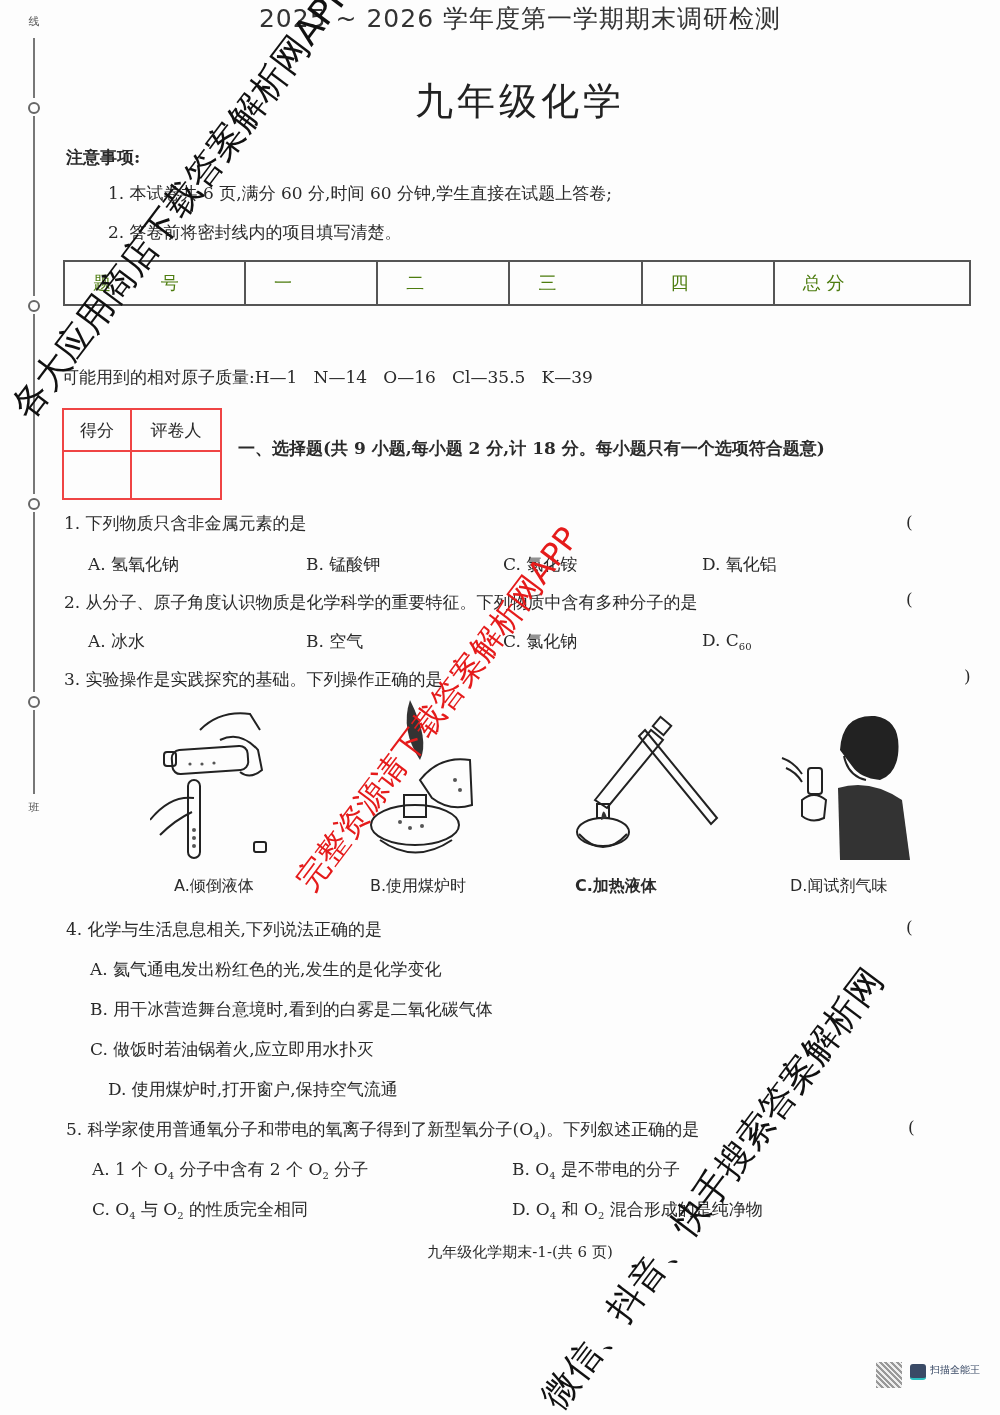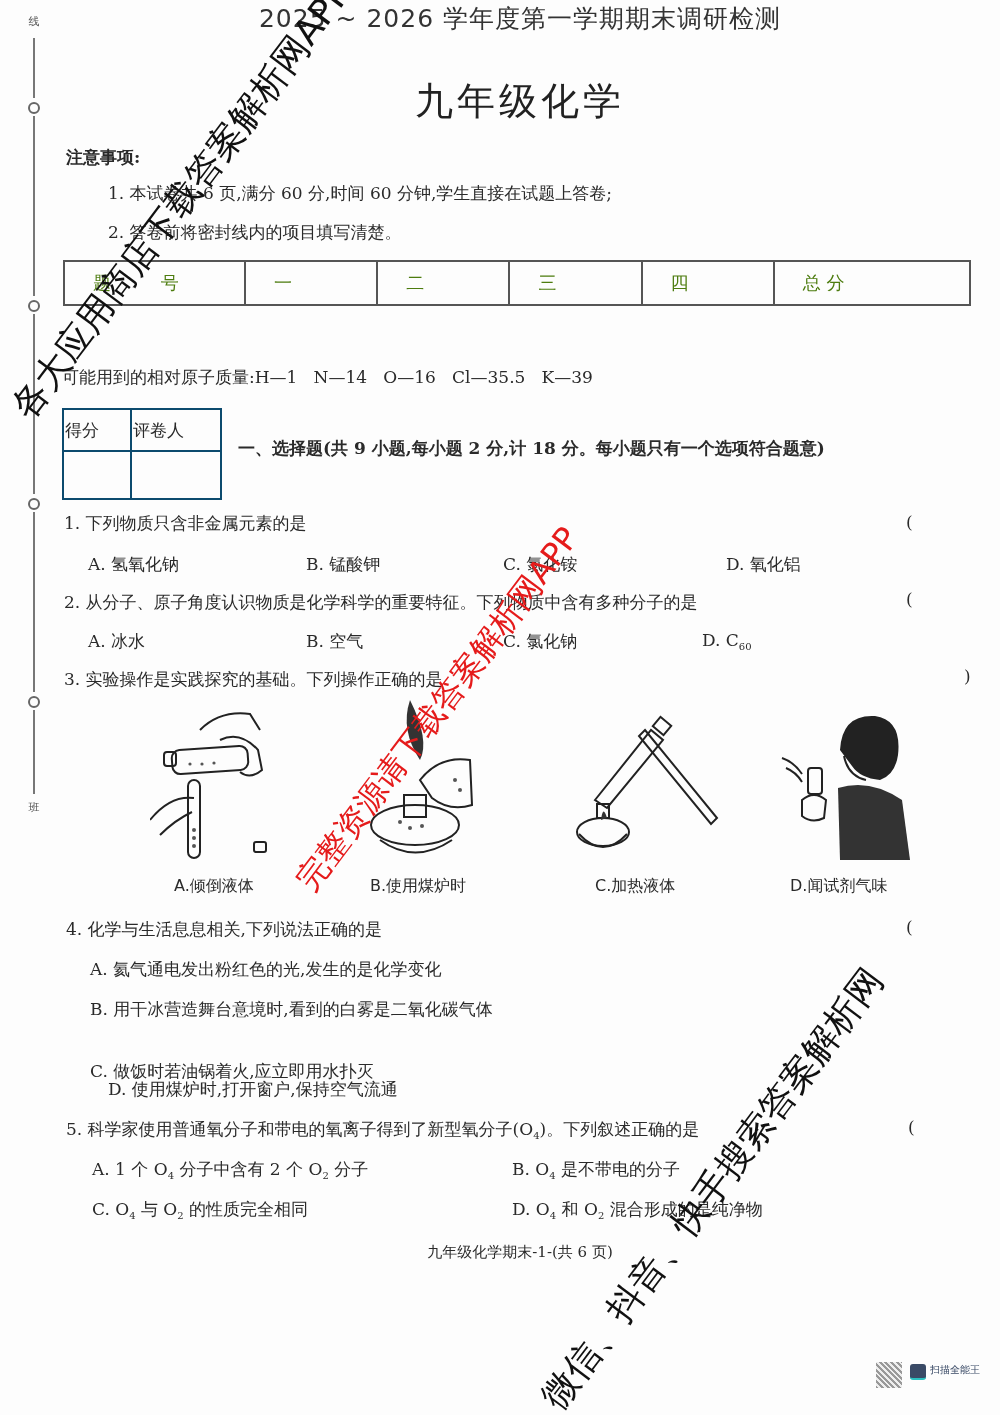--- a/index.html
+++ b/index.html
@@ -15,21 +15,21 @@
   .bl-label { position:absolute; left:-7px; font-size:11px; color:#555; width:16px; text-align:center; }
   .exam-title { left:0; width:1040px; top:2px; text-align:center; font-family:"DejaVu Sans","Liberation Sans",sans-serif; font-size:25px; color:#333; letter-spacing:1px; }
   .subject-title { left:0; width:1040px; top:76px; text-align:center; font-family:"DejaVu Sans","Liberation Sans",sans-serif; font-size:38px; color:#222; letter-spacing:4px; }
   .notes-heading { left:66px; top:146px; font-size:17px; font-weight:bold; }
   .note { left:108px; font-size:17px; }
   table.score { position:absolute; left:63px; top:260px; width:908px; border-collapse:collapse; font-size:18px; }
   table.score td { border:2px solid #555; height:40px; text-align:left; color:#4d7c0f;padding-left:28px; }
   table.score td.first { width:150px; letter-spacing:22px; }
   .atomic { left:62px; top:366px; font-size:17px; }
   table.grader { position:absolute; left:62px; top:408px; border-collapse:collapse; font-size:17px; }
-  table.grader td { border:2px solid #0c4a6e; text-align:left; }
+  table.grader td { border:2px solid #ef4444; text-align:center; }
   table.grader tr:first-child td { height:38px; }
   table.grader tr:last-child td { height:44px; }
   .section-heading { left:238px; top:437px; font-size:17px; font-weight:bold;text-align:center; }
   .q-stem { left:64px; font-size:17px; }
   .bracket { left:906px; font-size:17px; word-spacing:28px; }
   .opt { font-size:17px; }
   .fig { position:absolute; top:700px; height:165px; }
   .fig-caption { position:absolute; top:876px; font-size:16px; font-family:"DejaVu Sans","Liberation Sans",sans-serif; }
   .footer { left:0; width:1040px; top:1243px; text-align:center; font-size:15px; }
   .wm { position:absolute; font-family:"DejaVu Sans","Liberation Sans",sans-serif; white-space:nowrap; transform-origin:left bottom; }
@@ -94,21 +94,21 @@
   </tr>
 </tbody>
   </table>
 <div class="abs section-heading">一、选择题(共 9 小题,每小题 2 分,计 18 分。每小题只有一个选项符合题意)</div>
 
 <div class="abs q-stem" style="top:512px;">1. 下列物质只含非金属元素的是</div>
 <div class="abs bracket" style="top:512px;white-space:pre;">(    )</div>
 <div class="abs opt" style="left:88px;top:553px;">A. 氢氧化钠</div>
 <div class="abs opt" style="left:306px;top:553px;">B. 锰酸钾</div>
 <div class="abs opt" style="left:503px;top:553px;">C. 氯化铵</div>
-<div class="abs opt" style="left:726px;top:553px;">D. 氧化铝</div>
+<div class="abs opt" style="left:702px;top:553px;">D. 氧化铝</div>
 
 <div class="abs q-stem" style="top:591px;">2. 从分子、原子角度认识物质是化学科学的重要特征。下列物质中含有多种分子的是</div>
 <div class="abs bracket" style="top:589px;white-space:pre;">(    )</div>
 <div class="abs opt" style="left:88px;top:630px;">A. 冰水</div>
 <div class="abs opt" style="left:306px;top:630px;">B. 空气</div>
 <div class="abs opt" style="left:503px;top:630px;">C. 氯化钠</div>
 <div class="abs opt" style="left:702px;top:630px;"><span>D. C</span><sub>60</sub></div>
 
 <div class="abs q-stem" style="top:668px;">3. 实验操作是实践探究的基础。下列操作正确的是</div>
 <div class="abs bracket" style="left:964px;top:666px;">)</div>
@@ -168,28 +168,28 @@
   <g fill="none" stroke="#222" stroke-width="2">
     <path d="M64 56 Q68 76 86 80"></path>
     <rect x="28" y="68" width="14" height="26" rx="3"></rect>
     <path d="M22 100 Q34 90 46 100 L44 118 Q32 124 22 116 Z"></path>
     <path d="M2 58 Q14 62 22 74 M6 68 Q16 72 22 82"></path>
   </g>
 </svg>
 
 <div class="fig-caption" style="left:174px;">A.倾倒液体</div>
 <div class="fig-caption" style="left:370px;">B.使用煤炉时</div>
-<div class="fig-caption" style="left:595px;">C.加热液体</div>
+<div class="fig-caption" style="left:575px;font-weight:bold;">C.加热液体</div>
 <div class="fig-caption" style="left:790px;">D.闻试剂气味</div>
 
 <div class="abs q-stem" style="top:918px;left:66px;">4. 化学与生活息息相关,下列说法正确的是</div>
 <div class="abs bracket" style="top:917px;white-space:pre;">(    )</div>
 <div class="abs opt" style="left:90px;top:958px;">A. 氦气通电发出粉红色的光,发生的是化学变化</div>
 <div class="abs opt" style="left:90px;top:998px;">B. 用干冰营造舞台意境时,看到的白雾是二氧化碳气体</div>
-<div class="abs opt" style="left:90px;top:1038px;margin-top:22px;">C. 做饭时若油锅着火,应立即用水扑灭</div>
+<div class="abs opt" style="left:90px;top:1038px;">C. 做饭时若油锅着火,应立即用水扑灭</div>
 <div class="abs opt" style="left:90px;top:1078px;margin-left:18px;">D. 使用煤炉时,打开窗户,保持空气流通</div>
 
 <div class="abs q-stem" style="top:1118px;left:66px;">
   <span>5. 科学家使用普通氧分子和带电的氧离子得到了新型氧分子(O</span><sub>4</sub><span>)。下列叙述正确的是</span>
 </div>
 <div class="abs bracket" style="left:908px;top:1117px;">(</div>
 
 <div class="abs opt" style="left:92px;top:1158px;">
   <span>A. 1 个 O</span><sub>4</sub><span> 分子中含有 2 个 O</span><sub>2</sub><span> 分子</span>
 </div>

